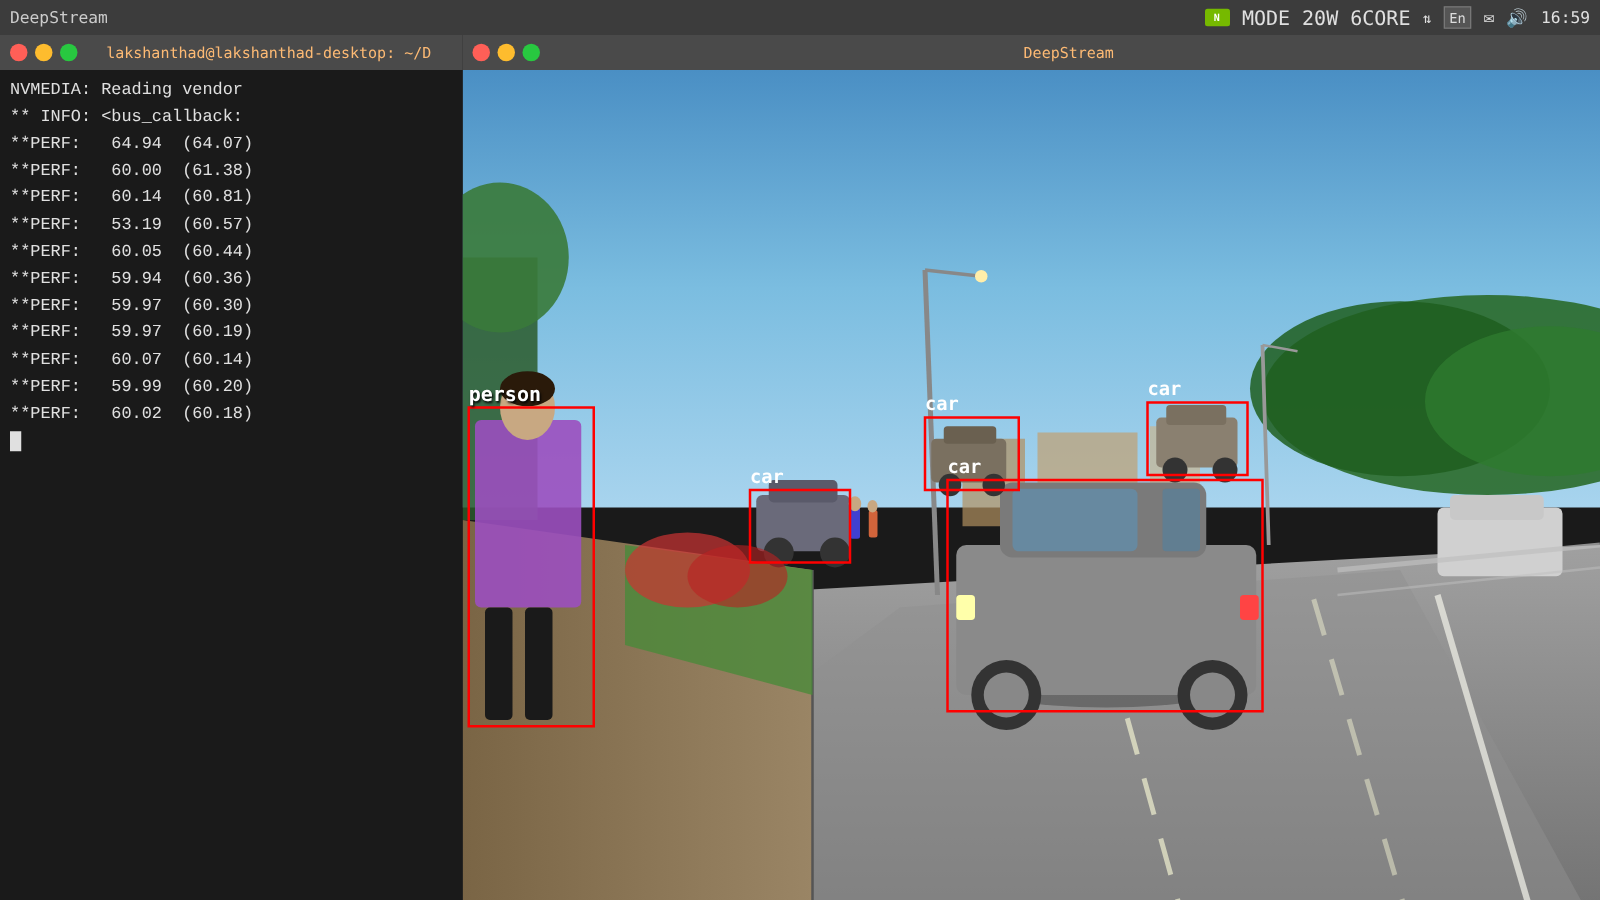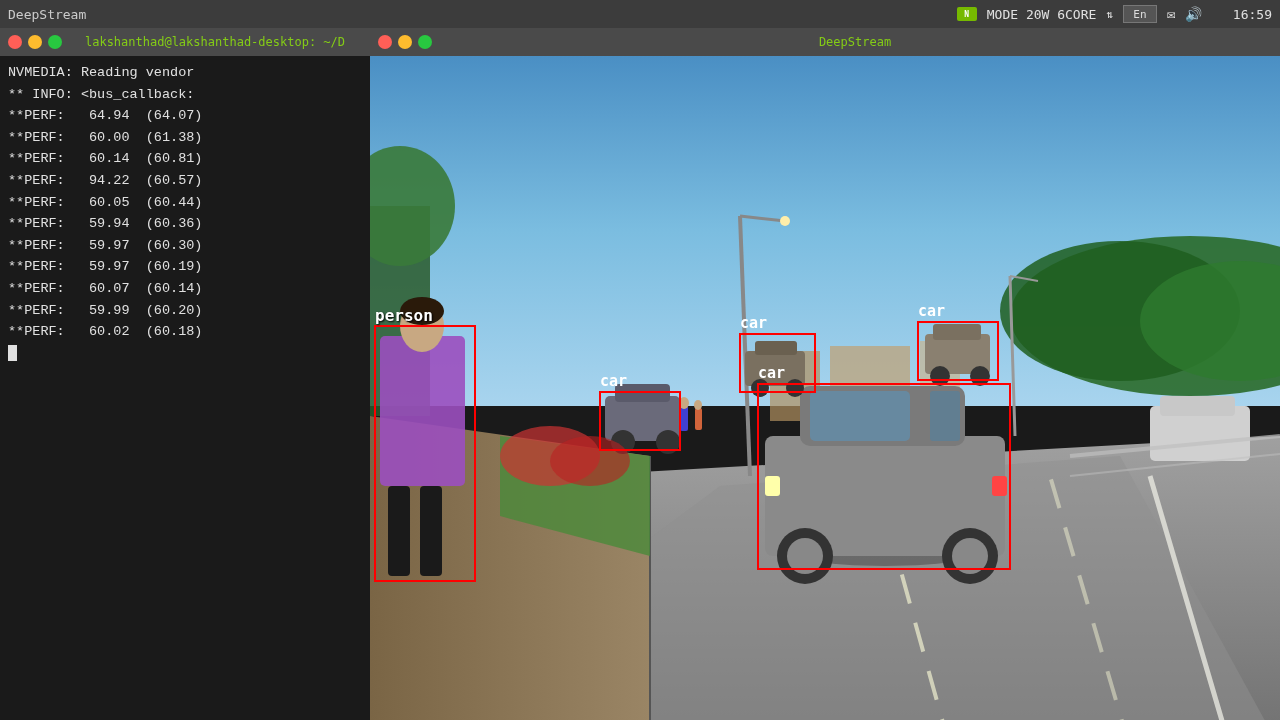--- a/index.html
+++ b/index.html
@@ -45,21 +45,21 @@
       font-weight: bold;
     }
     .top-bar-right {
       display: flex;
       align-items: center;
       gap: 10px;
       color: #e0e0e0;
       font-size: 13px;
     }
     .top-bar-right .icon-box {
-      width: 34px;
+      width: 22px;
       height: 18px;
       background: #555;
       border: 1px solid #777;
       display: inline-flex;
       align-items: center;
       justify-content: center;
       font-size: 11px;
       color: #ddd;
     }
 
@@ -87,21 +87,21 @@
       width: 14px;
       height: 14px;
       border-radius: 50%;
       display: inline-block;
     }
     .win-btn.close { background: #ff5f57; }
     .win-btn.min { background: #febc2e; }
     .win-btn.max { background: #28c840; }
     .terminal-titlebar-title {
       font-size: 12px;
-      color: #84cc16;
+      color: #fdba74;
       flex: 1;
       text-align: center;
     }
     .terminal-content {
       flex: 1;
       padding: 6px 8px;
       overflow: hidden;
       color: #e0e0e0;
       font-size: 14px;
       line-height: 1.6;
@@ -159,44 +159,44 @@
   </style>
 </head>
 <body>
 
 <div class="top-bar">
   <div class="top-bar-left">
     <span style="font-size:13px; color:#ccc;">DeepStream</span>
   </div>
   <div class="top-bar-right">
     <span class="nvidia-icon">N</span>
-    <span style="font-size:13px;text-align:right;">MODE 20W 6CORE</span>
+    <span style="font-size:16px;text-align:right;">MODE 20W 6CORE</span>
     <span style="font-size:11px;">⇅</span>
     <span class="icon-box">En</span>
     <span style="font-size:14px;">✉</span>
     <span style="font-size:14px;">🔊</span>
-    <span style="font-size:13px;margin-left:20px;">16:59</span>
+    <span style="font-size:13px;">16:59</span>
   </div>
 </div>
 
 <div class="terminal-window" style="top:28px;">
   <div class="terminal-titlebar">
     <span class="win-btn close"></span>
     <span class="win-btn min"></span>
     <span class="win-btn max"></span>
     <span class="terminal-titlebar-title">lakshanthad@lakshanthad-desktop: ~/D</span>
   </div>
   <div class="terminal-content" id="terminal-output">
       <div class="terminal-line">NVMEDIA: Reading vendor</div>
       <div class="terminal-line">** INFO: &lt;bus_callback:</div>
       <div class="terminal-line"></div>
       <div class="terminal-line">**PERF:   64.94  (64.07)</div>
       <div class="terminal-line">**PERF:   60.00  (61.38)</div>
       <div class="terminal-line">**PERF:   60.14  (60.81)</div>
-      <div class="terminal-line">**PERF:   94.22  (60.57)</div>
+      <div class="terminal-line">**PERF:   53.19  (60.57)</div>
       <div class="terminal-line">**PERF:   60.05  (60.44)</div>
       <div class="terminal-line">**PERF:   59.94  (60.36)</div>
       <div class="terminal-line">**PERF:   59.97  (60.30)</div>
       <div class="terminal-line">**PERF:   59.97  (60.19)</div>
       <div class="terminal-line">**PERF:   60.07  (60.14)</div>
       <div class="terminal-line">**PERF:   59.99  (60.20)</div>
       <div class="terminal-line">**PERF:   60.02  (60.18)</div>
       <div class="terminal-line"><span class="terminal-cursor"></span></div>
     </div>
 </div>

